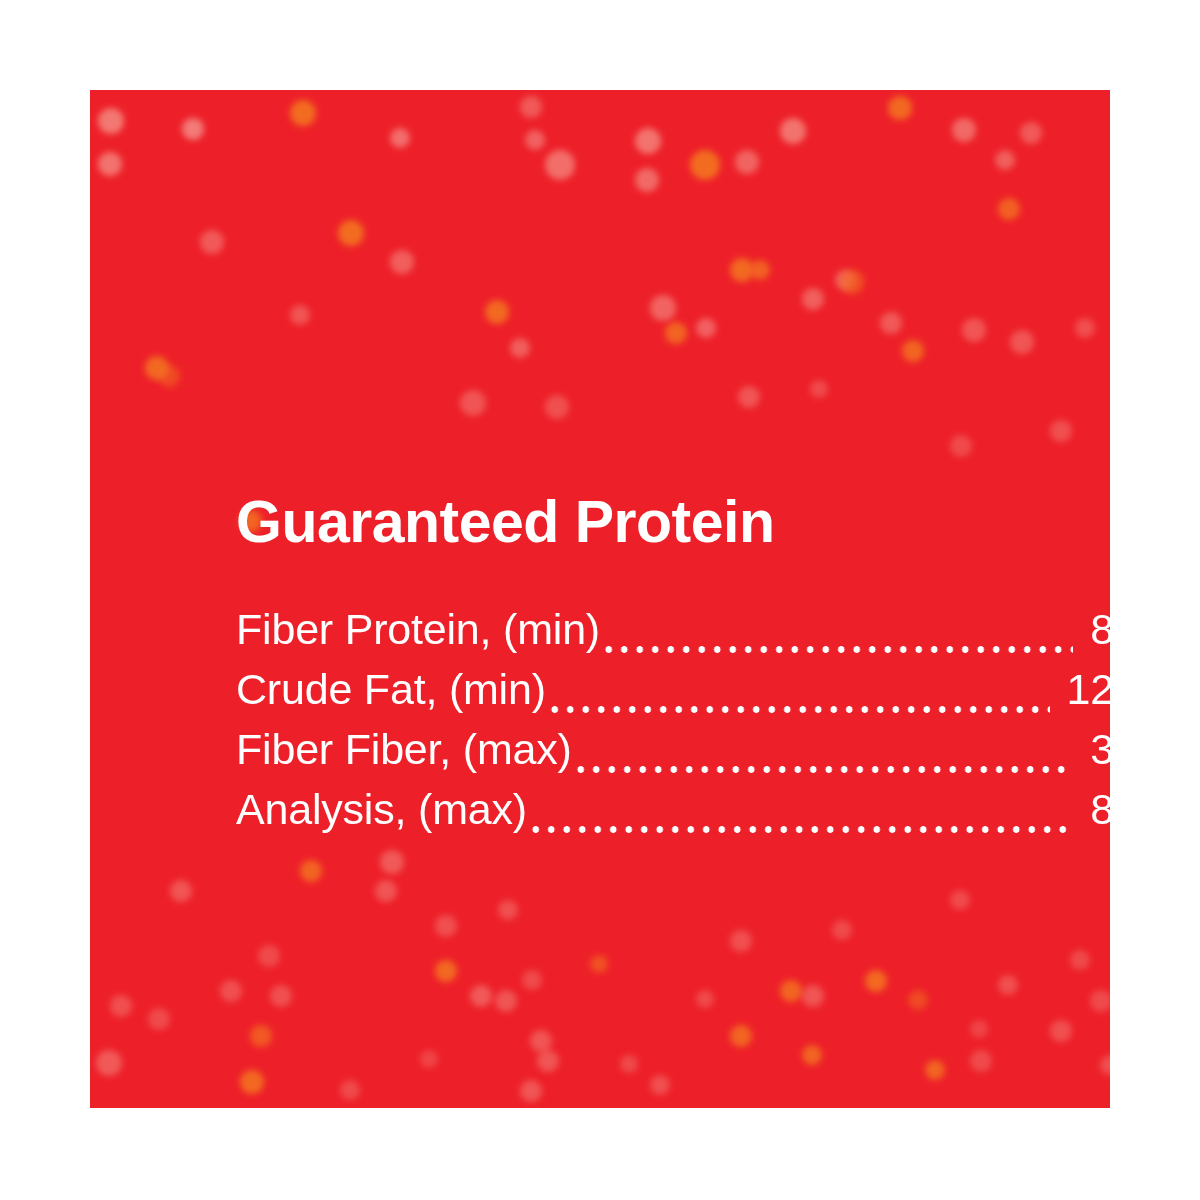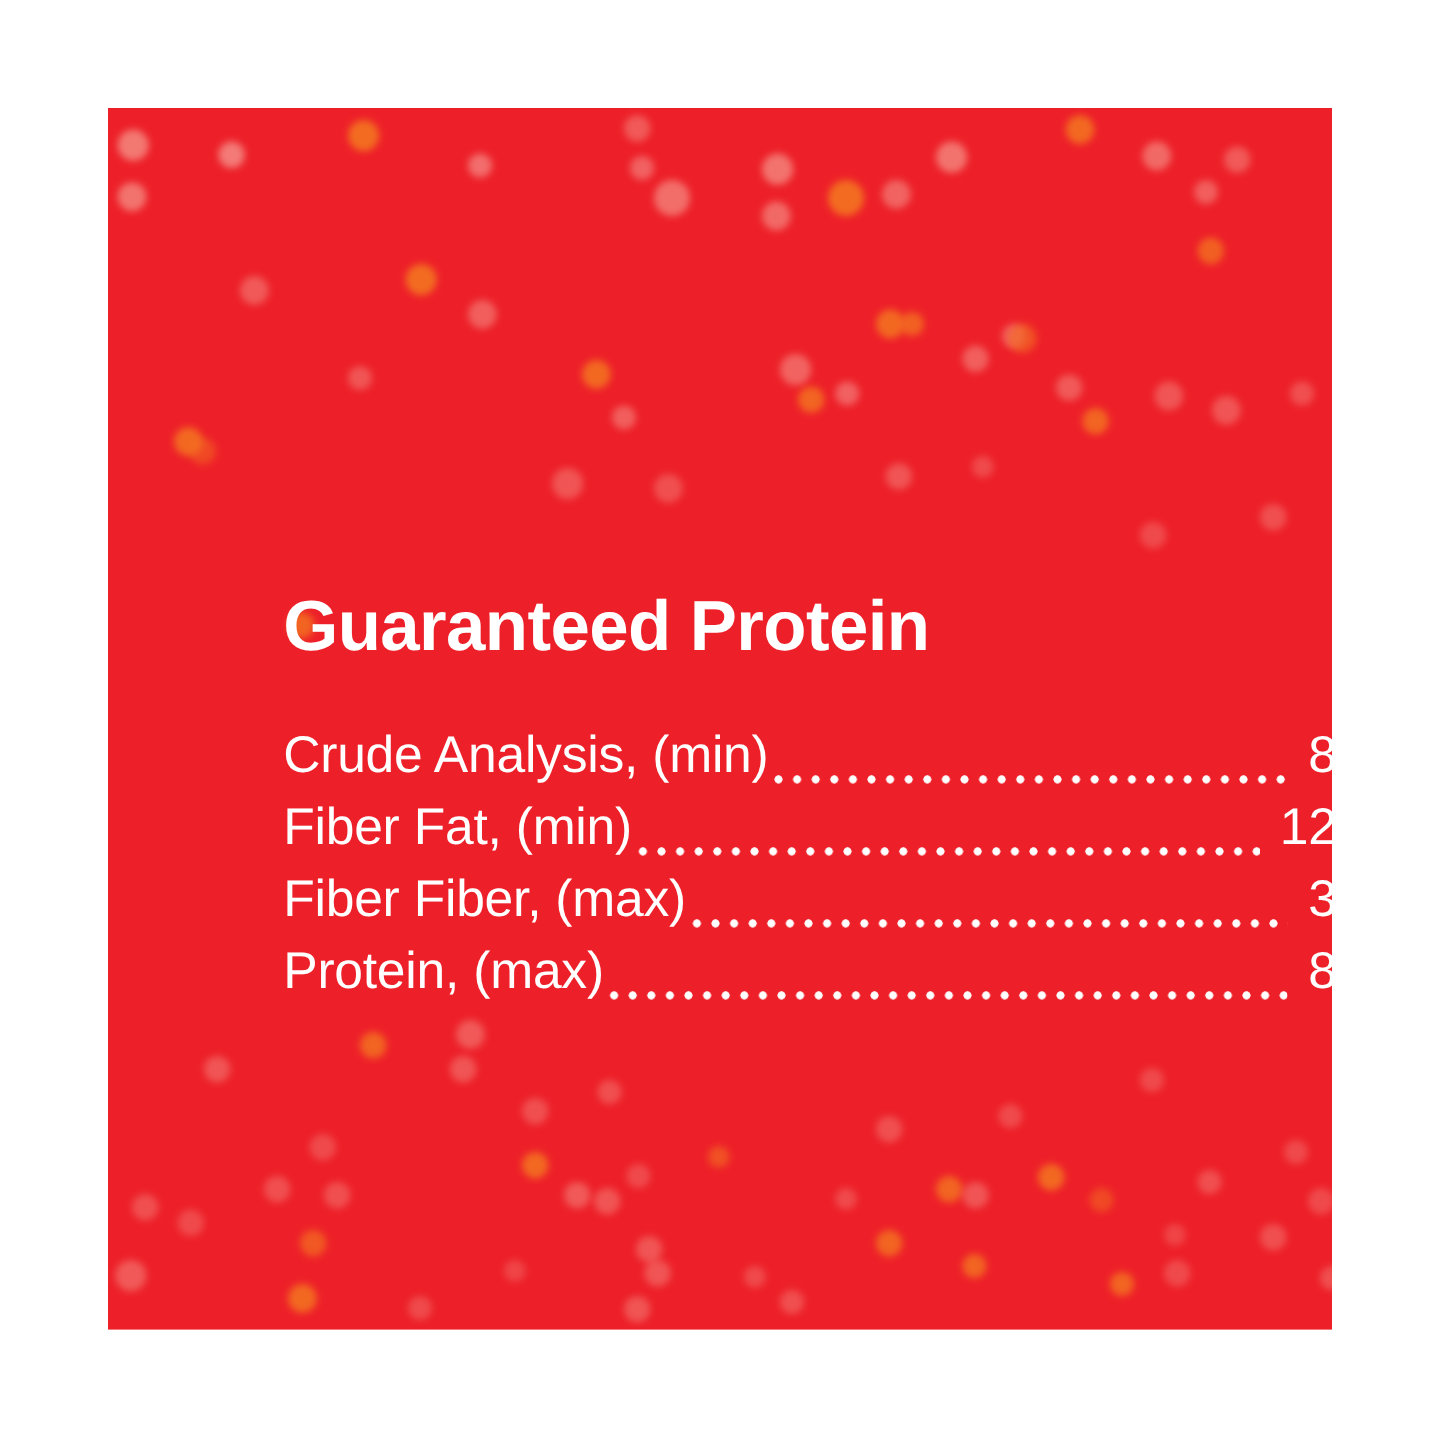--- a/index.html
+++ b/index.html
@@ -204,36 +204,36 @@
         <span class="dot" style="left: 880px; top: 930px; width: 18px; height: 18px; background: rgb(244, 136, 127); opacity: 0.35;"></span>
         <span class="dot" style="left: 330px; top: 960px; width: 18px; height: 18px; background: rgb(244, 136, 127); opacity: 0.35;"></span>
       </div>
 
     <div id="content">
 
       <h1 id="title">Guaranteed Protein</h1>
 
       <div id="rows">
           <div class="row">
-            <span class="label">Crude Analysis, (min)</span>
+            <span class="label">Fiber Protein, (min)</span>
             <span class="leader"></span>
             <span class="value">8%</span>
           </div>
           <div class="row">
-            <span class="label">Fiber Fat, (min)</span>
+            <span class="label">Crude Fat, (min)</span>
             <span class="leader"></span>
             <span class="value">12%</span>
           </div>
           <div class="row">
             <span class="label">Fiber Fiber, (max)</span>
             <span class="leader"></span>
             <span class="value">3%</span>
           </div>
           <div class="row">
-            <span class="label">Protein, (max)</span>
+            <span class="label">Analysis, (max)</span>
             <span class="leader"></span>
             <span class="value">8%</span>
           </div>
         </div>
 
     </div>
   </div>
 
 </div>
 

